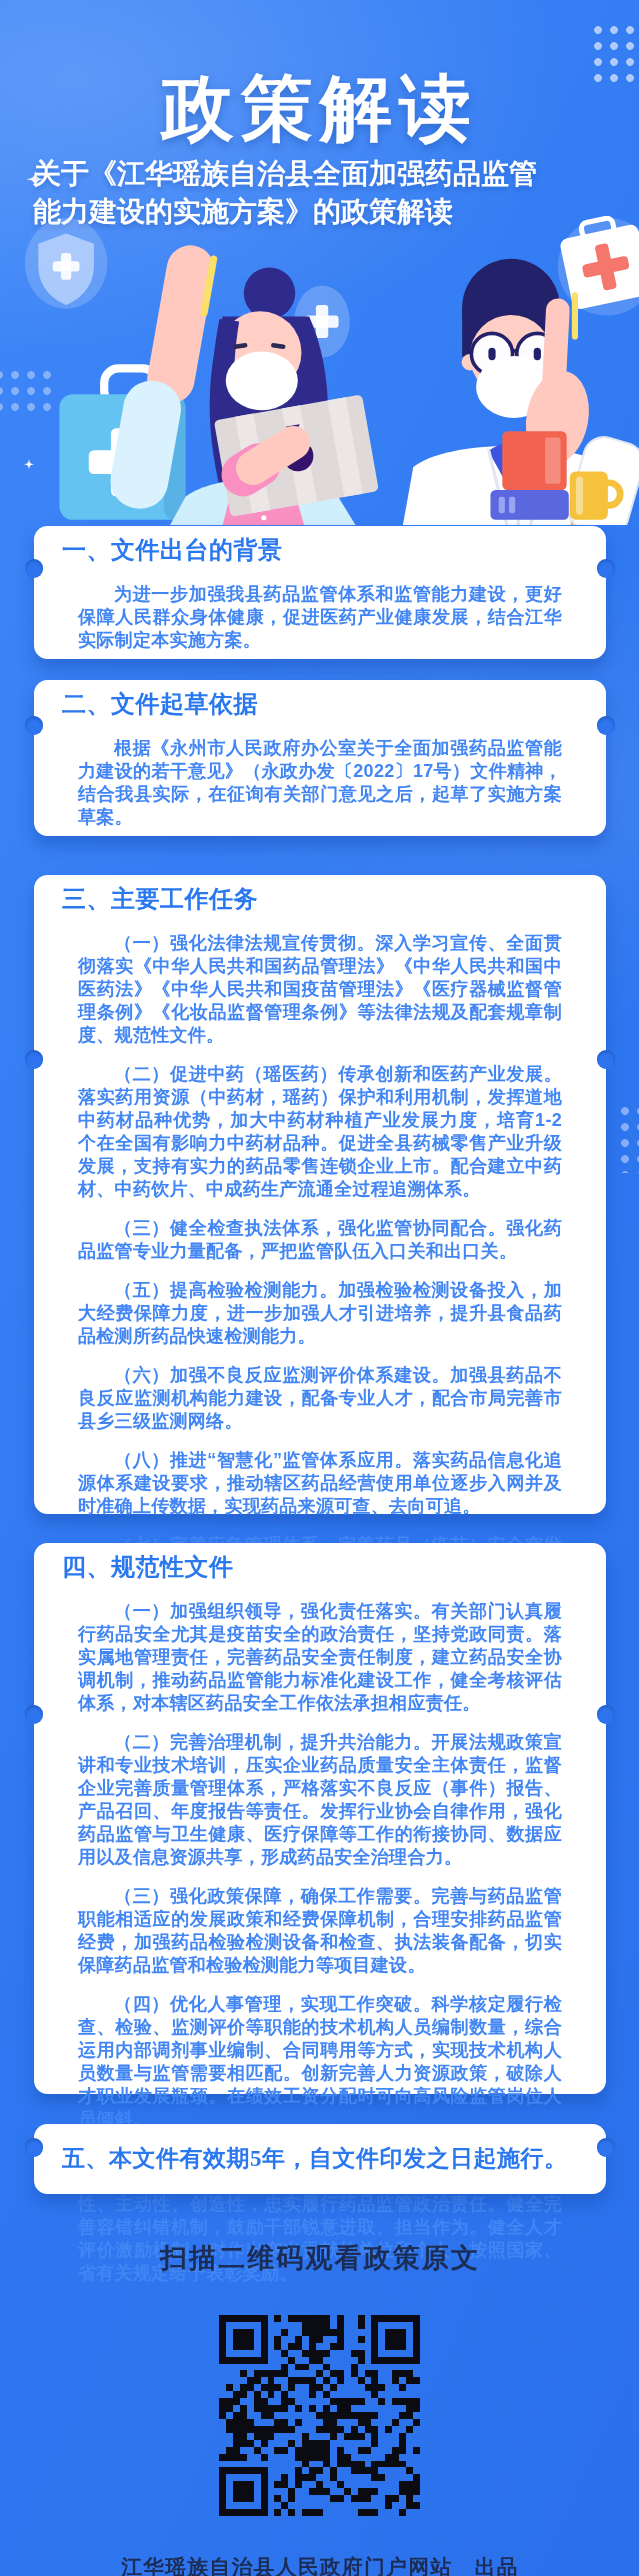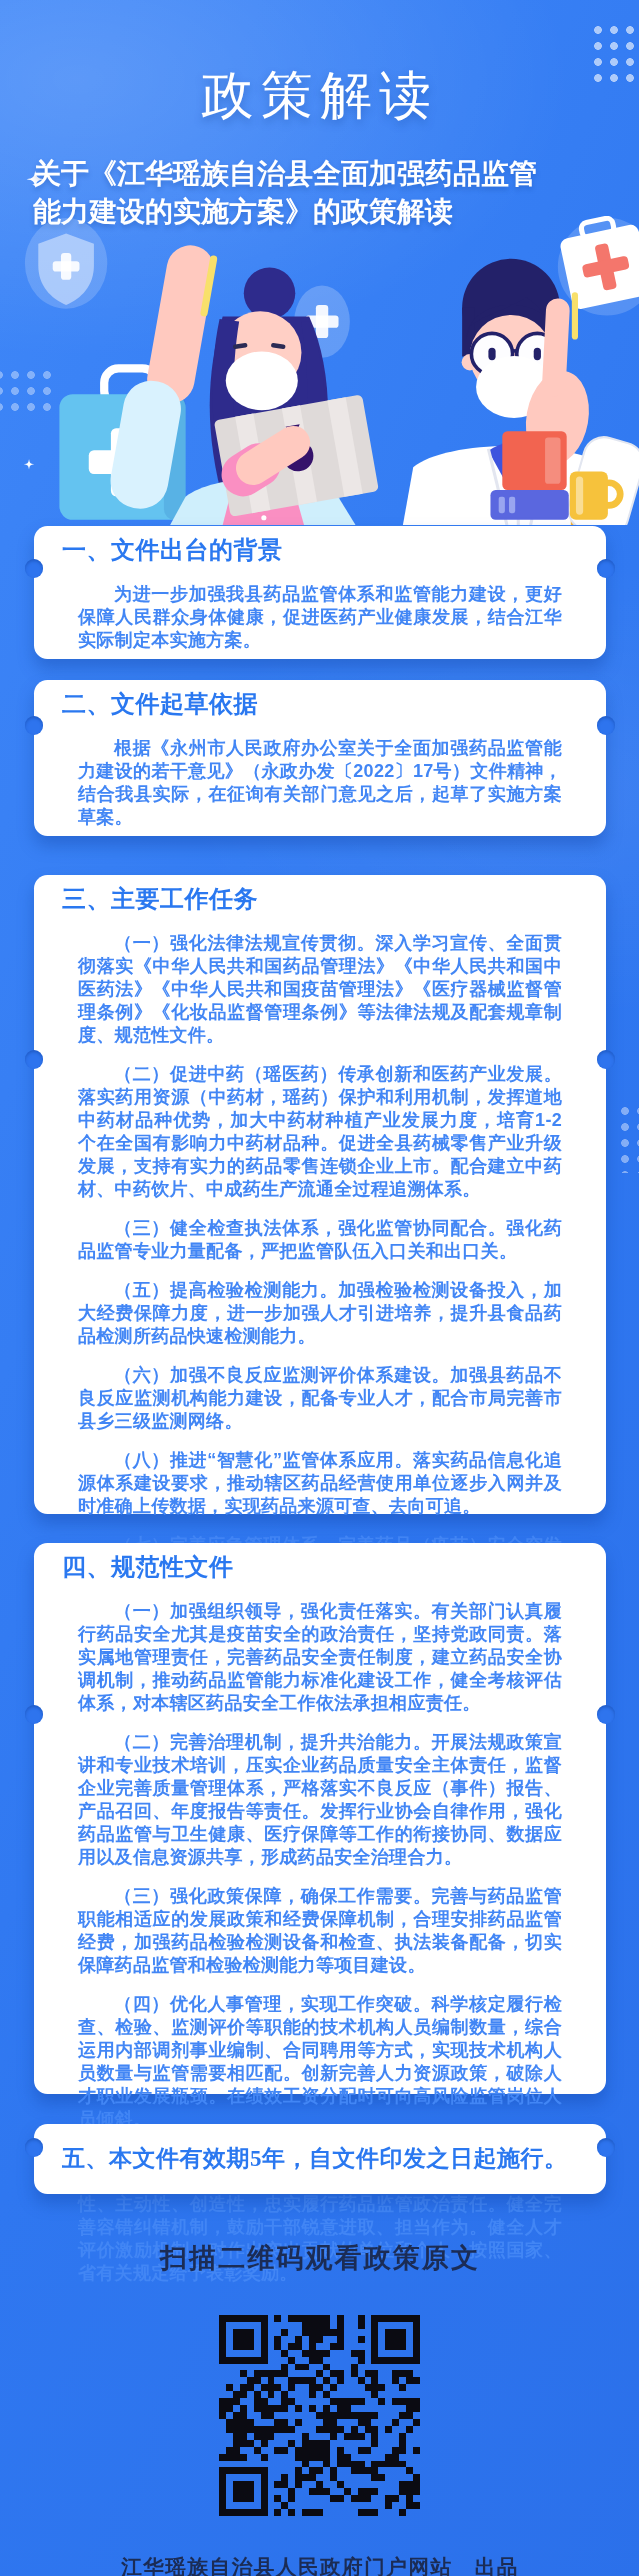--- a/index.html
+++ b/index.html
@@ -12,21 +12,21 @@
   
   .dots{position:absolute;background-image:radial-gradient(circle,rgba(255,255,255,.75) 3.6px,rgba(255,255,255,0) 4.1px);
     background-size:16px 16px;pointer-events:none;}
   .dots-tr{left:590px;top:21.6px;width:57px;height:64px;opacity:.8;}
   .dots-il{left:-9.3px;top:367px;width:67px;height:52px;opacity:.5;}
   .dots-r2{left:617px;top:1103px;width:46px;height:70px;opacity:.55;}
   .spark{position:absolute;color:#fff;}
   .spark svg{display:block;}
   
   .title{position:absolute;left:0;top:61px;width:100%;margin:0;text-align:center;
-    font-size:52px;font-weight:400;letter-spacing:7.2px;color:#ffffff;
+    font-size:72px;font-weight:700;letter-spacing:7.2px;color:#ffffff;
     text-shadow:0 3.6px 8.2px rgba(16,62,150,.38);}
   .subtitle{position:absolute;left:8px;top:155px;width:100%;text-align:left;
     font-size:28px;font-weight:800;line-height:38px;color:#ffffff;
     text-shadow:0 2.6px 5.2px rgba(16,62,150,.32);padding-left:25px;}
   
   .illustration{position:absolute;left:0;top:216px;width:640px;height:309px;}
   
   .card{position:absolute;left:34px;width:572px;background:#ffffff;border-radius:13.4px;
     box-shadow:0 9.3px 15.5px rgba(14,62,158,.35);box-sizing:border-box;padding:0 28px;}
   .card .notch{position:absolute;width:18.5px;height:18.5px;border-radius:50%;background:#2e74ee;

